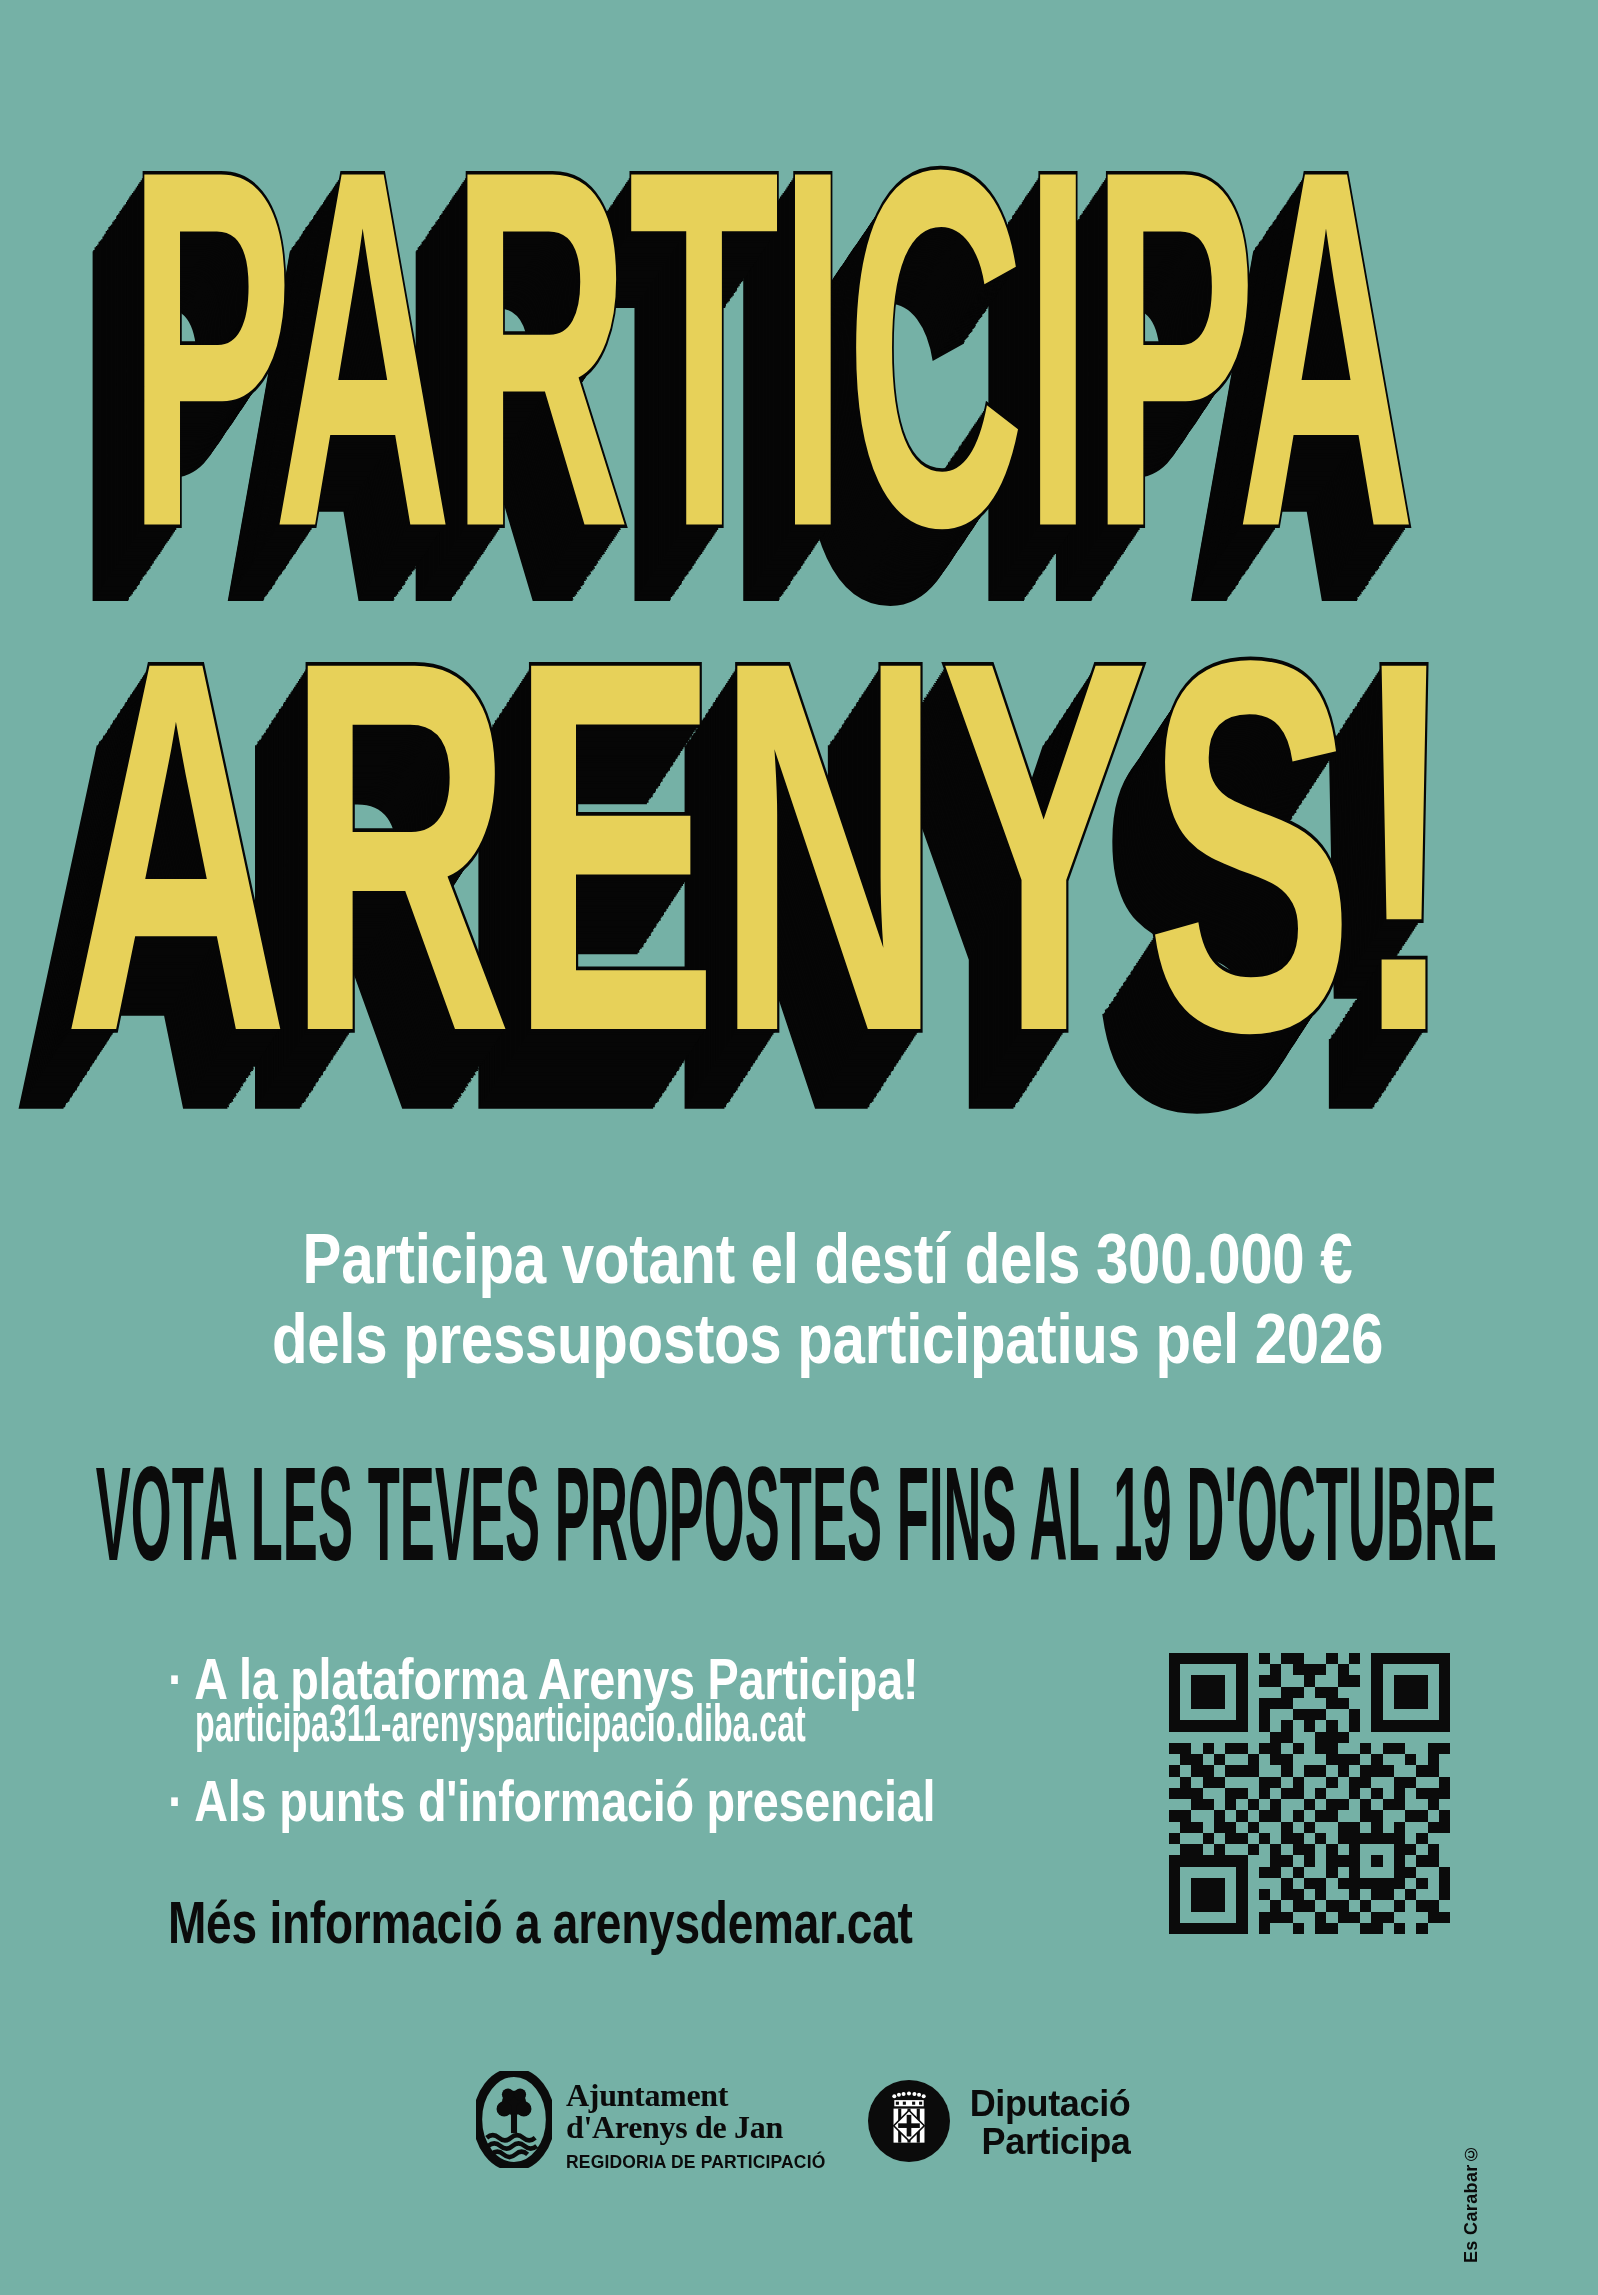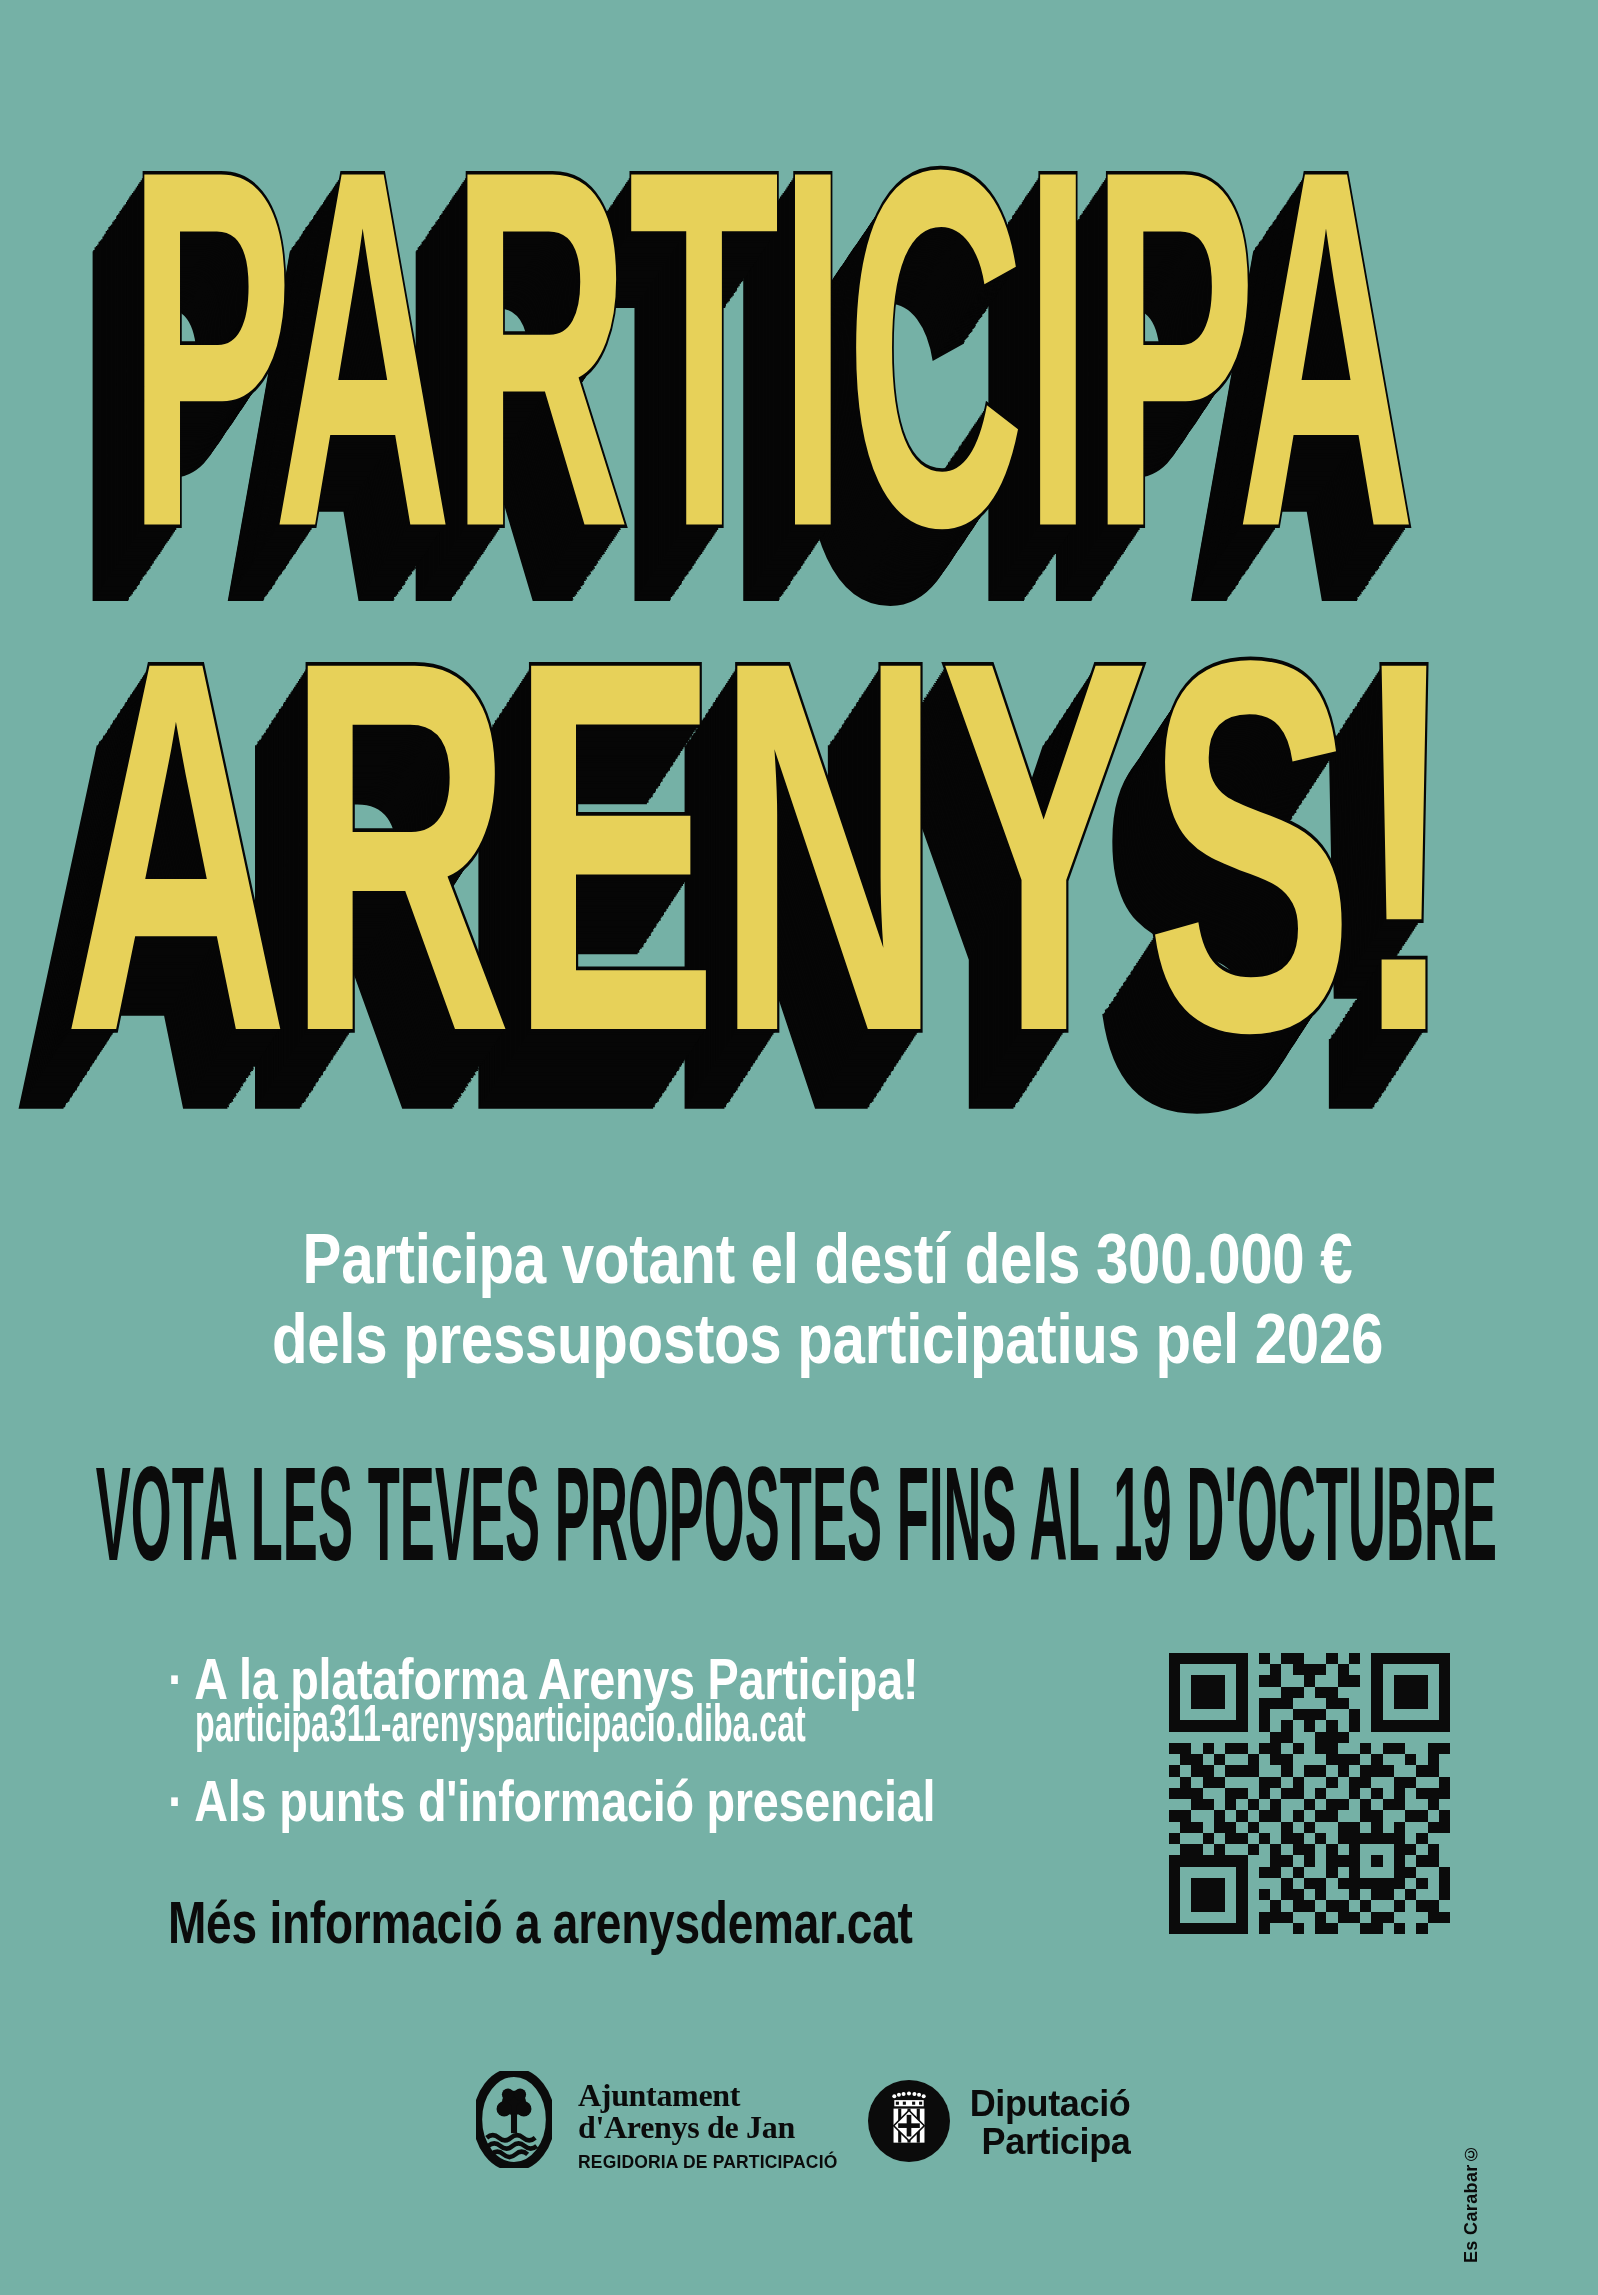--- a/index.html
+++ b/index.html
@@ -58,21 +58,21 @@
 
   
   .qr{
     position:absolute;left:1169px;top:1653px;width:281px;height:281px;
     display:grid;grid-template-columns:repeat(25,1fr);grid-template-rows:repeat(25,1fr);
   }
   .qr i{display:block;}
   .qr i.on{background:var(--ink);}
 
   
-  .footer-aj{position:absolute;left:476px;top:2071px;display:flex;gap:26px;align-items:flex-start;}
+  .footer-aj{position:absolute;left:476px;top:2071px;display:flex;gap:14px;align-items:flex-start;}
   .aj-text{padding-top:7.6px;}
   .aj-name{
     font-family:"Liberation Serif","DejaVu Serif",serif;font-weight:700;color:var(--ink);
     font-size:32px;line-height:32px;letter-spacing:-0.01em;
   }
   .aj-sub{
     font-weight:700;color:var(--ink);font-size:19px;line-height:19px;margin-top:9px;letter-spacing:0.01em;
     transform:scale(0.92,1);transform-origin:left top;white-space:nowrap;
   }
   .footer-dip{position:absolute;left:868px;top:2080px;display:flex;gap:19.7px;align-items:center;}

